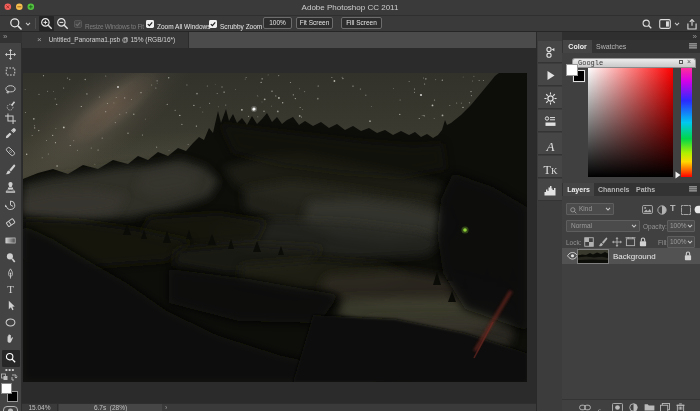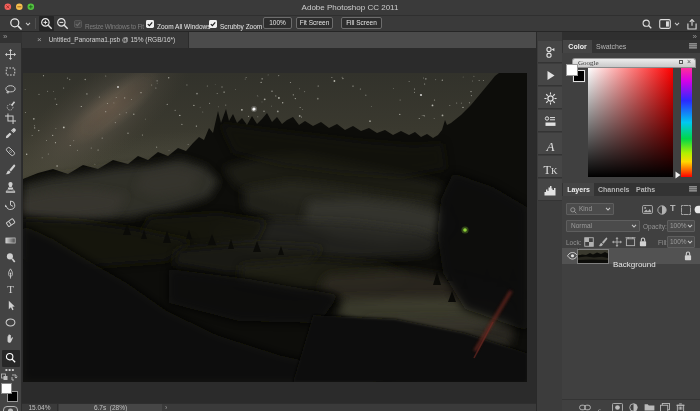--- a/index.html
+++ b/index.html
@@ -582,21 +582,21 @@
     <div class="ptab" style="left:1px;width:29px">Color</div>
     <div class="ptabtxt" style="left:34px;font-weight:400">Swatches</div>
     <div class="abs" style="right:3px;top:3px">
           <svg width="8" height="7" viewBox="0 0 9 8">
             <path d="M0,1 h9 M0,3.3 h9 M0,5.6 h9" stroke="#c9c9c9" stroke-width="1.1"></path>
           </svg>
         </div>
   </div>
   <div class="abs" style="left:0;top:21px;width:138px;height:129px;background:#404040">
     <div class="abs" style="left:10px;top:4.5px;width:124px;height:10px;background:linear-gradient(#ececec,#c9c9c9);border-radius:3px 3px 0 0;border:1px solid #9a9a9a;border-bottom-color:#8a8a8a">
-      <span style="position:absolute;left:5px;top:0.5px;font-family:Liberation Serif, serif;font-size:7px;color:#3a3a3a;line-height:9px">Google</span>
+      <span style="position:absolute;left:5px;top:0.5px;font-family:Liberation Mono, monospace;font-size:7px;color:#3a3a3a;line-height:9px">Google</span>
       <span style="position:absolute;right:12px;top:1.8px;width:4px;height:4px;border:1px solid #555"></span>
       <span style="position:absolute;right:4px;top:-1px;font-size:7px;color:#555">×</span>
     </div>
     <div class="abs" style="left:26px;top:14.5px;width:85px;height:109px;background:linear-gradient(to bottom,rgba(0,0,0,0) 0%,#000 100%),linear-gradient(to right,#fff 0%,#f00 100%)"></div>
     <div class="abs" style="left:119px;top:14.5px;width:11px;height:109px;background:linear-gradient(to bottom,#ff2d9a 0%,#d400e8 12%,#2a2aff 30%,#00c8f0 50%,#00d848 65%,#b0f000 78%,#ffd800 86%,#ff7000 93%,#ff0000 100%)"></div>
     <div class="abs" style="left:11px;top:17px;width:12px;height:12px;background:#000;border:1.5px solid #e0e0e0;outline:1px solid #4a4a4a;z-index:2"></div>
     <div class="abs" style="left:4px;top:10.5px;width:12px;height:12px;background:#fff;border:1px solid #999;z-index:3"></div>
     <svg class="abs" style="left:113px;top:118px" width="6" height="8" viewBox="0 0 6 8">
           <path d="M0.5,0.5 L5.5,4 L0.5,7.5 Z" fill="#f0f0f0"></path>
         </svg>
@@ -706,21 +706,21 @@
           </div>
       <div class="abs" style="left:16px;top:0;width:1px;height:16px;background:#3a3a3a"></div>
       <div class="abs" style="left:16px;top:1.5px;width:30px;height:13px;outline:1px solid #808080">
             <svg width="30" height="13" viewBox="0 0 30 13">
               <rect width="30" height="13" fill="#15150f"></rect>
               <rect width="30" height="5" fill="#3a392e"></rect>
               <path d="M0,6 L4,4.5 L8,5 L12,3 L15,4.5 L19,2.5 L23,4 L27,2 L30,3.5 L30,13 L0,13 Z" fill="#0c0c09"></path>
               <path d="M0,7.5 L8,6.5 L16,7.5 L24,6.8 L30,8 L30,10 L14,9.5 L0,10 Z" fill="#2e2d24" opacity="0.8"></path>
             </svg>
           </div>
-      <div class="abs" style="left:51px;top:12px;font-size:8px;color:#e8e8e8">Background</div>
+      <div class="abs" style="left:51px;top:4px;font-size:8px;color:#e8e8e8">Background</div>
       <div class="abs" style="left:122px;top:3px">
             <svg width="8" height="10" viewBox="0 0 9 11">
               <rect x="1" y="4.6" width="7" height="5.6" rx="0.8" fill="#d2d2d2"></rect>
               <path d="M2.6,4.6 L2.6,3 a1.9,1.9 0 0 1 3.8,0 L6.4,4.6" fill="none" stroke="#d2d2d2" stroke-width="1.2"></path>
             </svg>
           </div>
     </div>
     <div class="abs" style="left:0;top:203px;width:138px;height:12px;border-top:1px solid #343434">
       <div class="abs" style="left:17px;top:3.5px">
             <svg width="12" height="7" viewBox="0 0 13 7">

